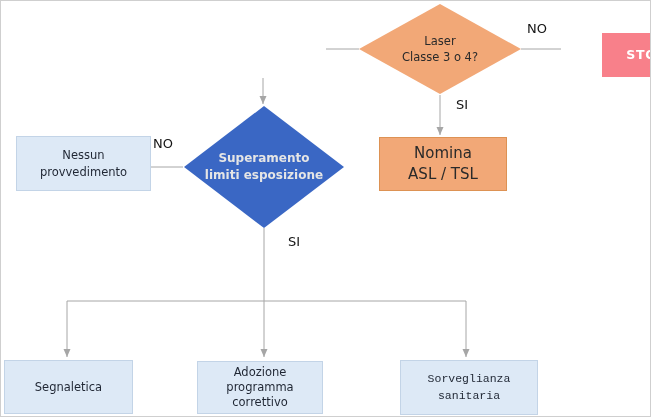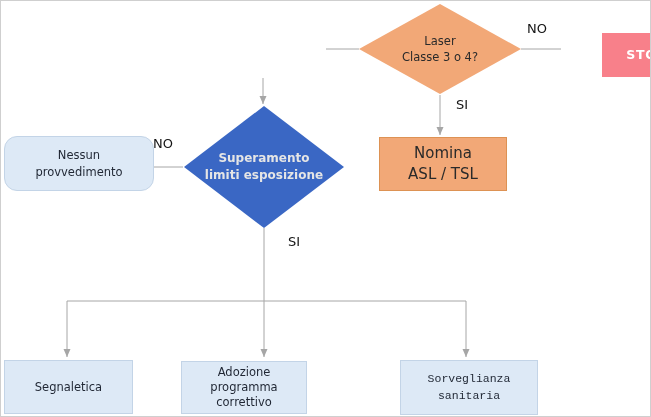--- a/index.html
+++ b/index.html
@@ -60,35 +60,35 @@
 
   <div class="node stop" style="left:561px;top:32px;width:89px;height:44px;margin-left:40px;">
     <span class="node-label">STOP</span>
   </div>
 
   <div class="node nomina" style="left:378px;top:136px;width:128px;height:54px;">
     <span class="node-label">Nomina
 ASL / TSL</span>
   </div>
 
-  <div class="node process" style="left:3px;top:135px;width:150px;height:55px;border-radius:13px;">
+  <div class="node process" style="left:15px;top:135px;width:135px;height:55px;">
     <span class="node-label">Nessun
 provvedimento</span>
   </div>
 
   <div class="node diamond blue-diamond" style="left:183px;top:105px;width:160px;height:122px;">
     <span class="node-label">Superamento
 limiti esposizione</span>
   </div>
 
   <div class="node process" style="left:3px;top:359px;width:129px;height:54px;">
     <span class="node-label">Segnaletica</span>
   </div>
 
-  <div class="node process" style="left:180px;top:360px;width:126px;height:53px;">
+  <div class="node process" style="left:196px;top:360px;width:126px;height:53px;">
     <span class="node-label" style="line-height:1.3;">Adozione
 programma
 correttivo</span>
   </div>
 
   <div class="node process" style="left:399px;top:359px;width:138px;height:55px;font-family:Liberation Mono, monospace;">
     <span class="node-label">Sorveglianza
 sanitaria</span>
   </div>
 

